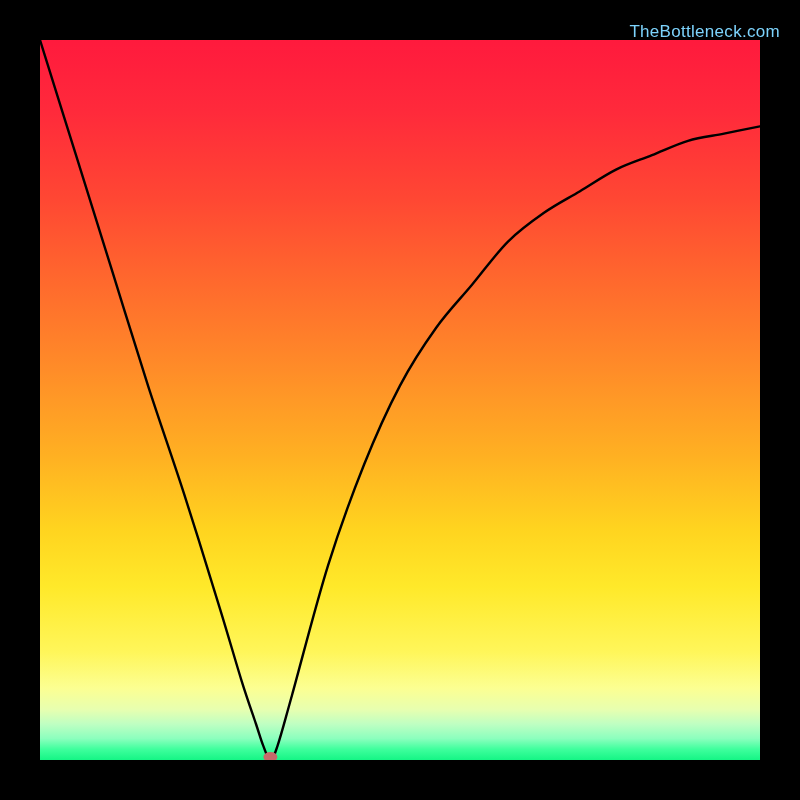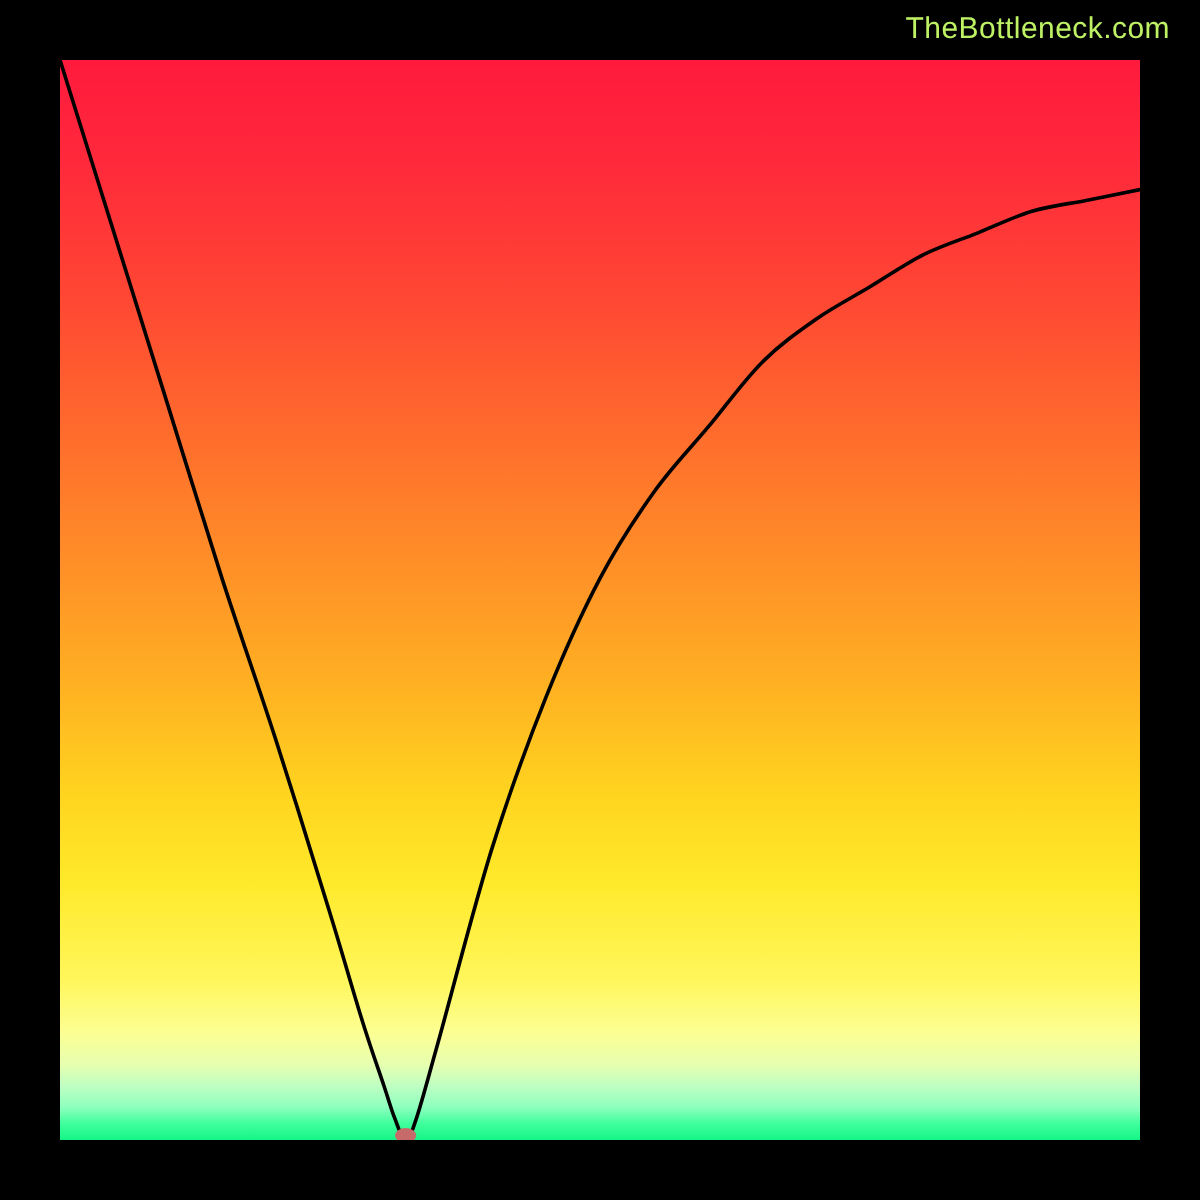--- a/index.html
+++ b/index.html
@@ -60,24 +60,24 @@
     stroke-width: 2.4;
     stroke-linejoin: round;
     stroke-linecap: round;
   }
   .marker {
     fill: #c66a6a;
     stroke: none;
   }
   .credit {
     position: absolute;
-    top: 8px;
+    top: 22px;
     right: 20px;
-    color: #bef264;
-    font-size: 20px;
+    color: #7dd3fc;
+    font-size: 17px;
     letter-spacing: 0.3px;
     user-select: none;
   }
 </style>
 </head>
 <body>
 
 <div class="frame">
   <div class="credit">TheBottleneck.com</div>
   <div class="plot-area">

